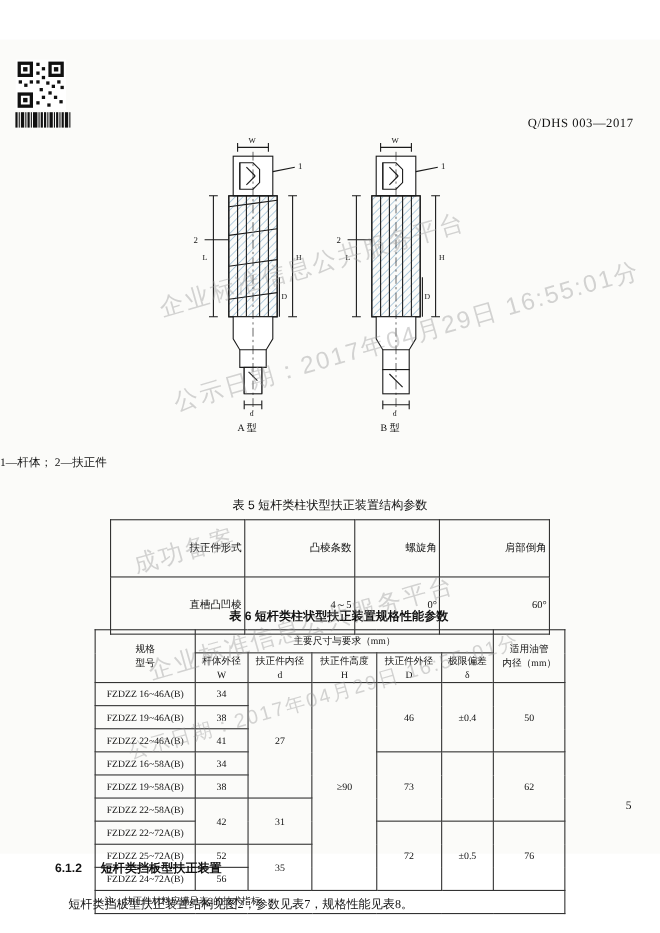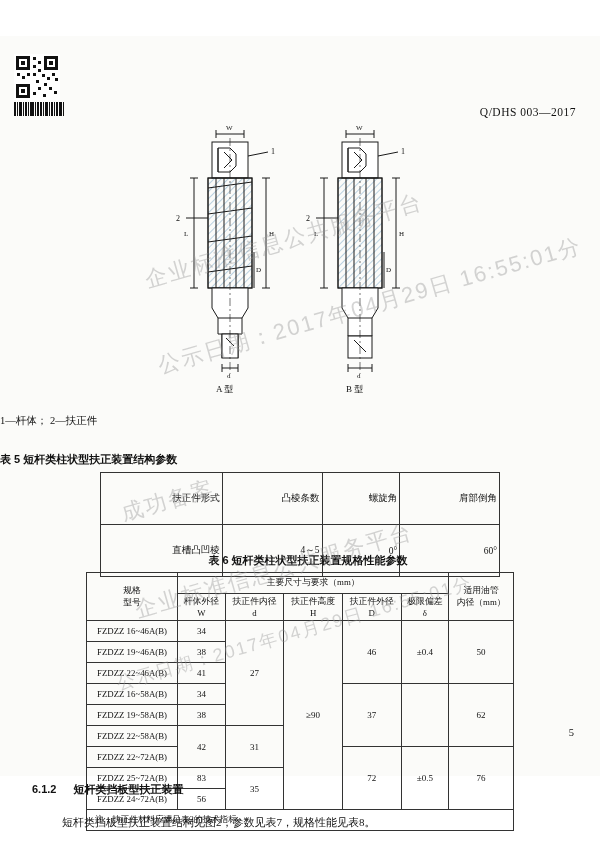--- a/index.html
+++ b/index.html
@@ -38,22 +38,22 @@
   .fig-caption-parts{
     position:absolute;left:0;right:0;top:378px;text-align:left;
     font-size:10.5px;
   }
   .fig-caption{
     position:absolute;left:0;right:0;top:396px;text-align:center;
     font-size:11px;font-weight:bold;
     font-family:"Liberation Sans", sans-serif;
   }
   .tbl5-cap{
-    position:absolute;left:0;right:0;top:416px;
-    font-size:11px;font-weight:bold;
+    position:absolute;left:0;right:0;top:416px;text-align:center;
+    font-size:11px;font-weight:normal;
     font-family:"Liberation Sans", sans-serif;
   }
   
   table{border-collapse:collapse;}
   .t5{
     position:absolute;left:100px;top:436px;width:400px;
     font-size:9.5px;
   }
   .t5 td,.t5 th{
     border:1px solid #333;text-align:right;padding:19px 2px;
@@ -71,21 +71,21 @@
   }
   .t6 td{
     border:1px solid #333;text-align:center;padding:2px 1px;
     height:16px;
   }
   .t6 .note{text-align:left;padding-left:8px;font-size:8.6px;}
   .t6 .spec{font-size:8.8px;}
   .t6 .hdr{font-size:8.8px;}
   
   .sec-head{
-    position:absolute;left:32px;top:746px;
+    position:absolute;left:50px;top:746px;
     font-size:11px;font-weight:bold;
     font-family:"Liberation Sans", sans-serif;
   }
   .sec-head .num{margin-right:14px;}
   .para{
     position:absolute;left:62px;top:778px;right:40px;
     font-size:11px;line-height:1.6;
   }
   .pageno{
     position:absolute;right:26px;bottom:38px;font-size:10.5px;
@@ -368,21 +368,21 @@
         <td>38</td>
       </tr>
       <tr>
         <td class="spec">FZDZZ 22~46A(B)</td>
         <td>41</td>
       </tr>
 
       <tr>
         <td class="spec">FZDZZ 16~58A(B)</td>
         <td>34</td>
-        <td rowspan="3">37</td>
+        <td rowspan="3">73</td>
         <td rowspan="3"></td>
         <td rowspan="3">62</td>
       </tr>
       <tr>
         <td class="spec">FZDZZ 19~58A(B)</td>
         <td>38</td>
       </tr>
 
       <tr>
         <td class="spec">FZDZZ 22~58A(B)</td>
@@ -392,21 +392,21 @@
 
       <tr>
         <td class="spec">FZDZZ 22~72A(B)</td>
         <td rowspan="3">72</td>
         <td rowspan="3">±0.5</td>
         <td rowspan="3">76</td>
       </tr>
 
       <tr>
         <td class="spec">FZDZZ 25~72A(B)</td>
-        <td>83</td>
+        <td>52</td>
         <td rowspan="2">35</td>
       </tr>
 
       <tr>
         <td class="spec">FZDZZ 24~72A(B)</td>
         <td>56</td>
       </tr>
 
       <tr>
         <td colspan="7" class="note">注：扶正件材料应满足表2的技术指标。</td>

